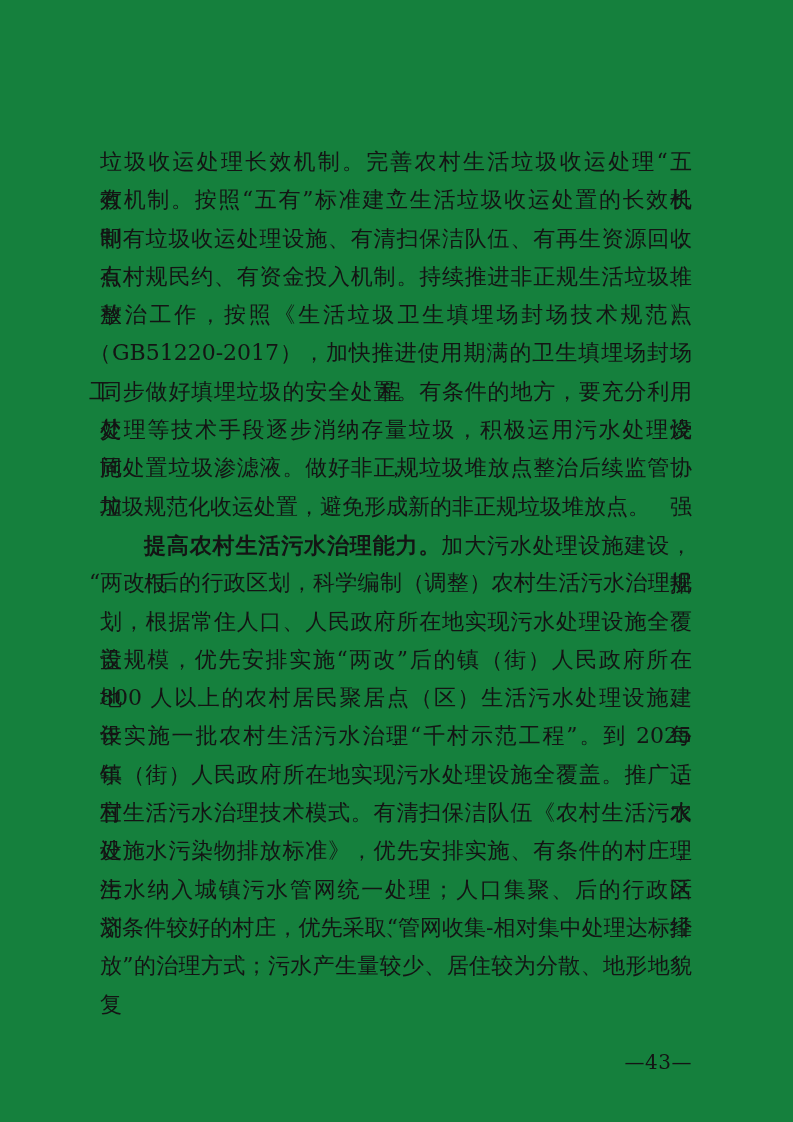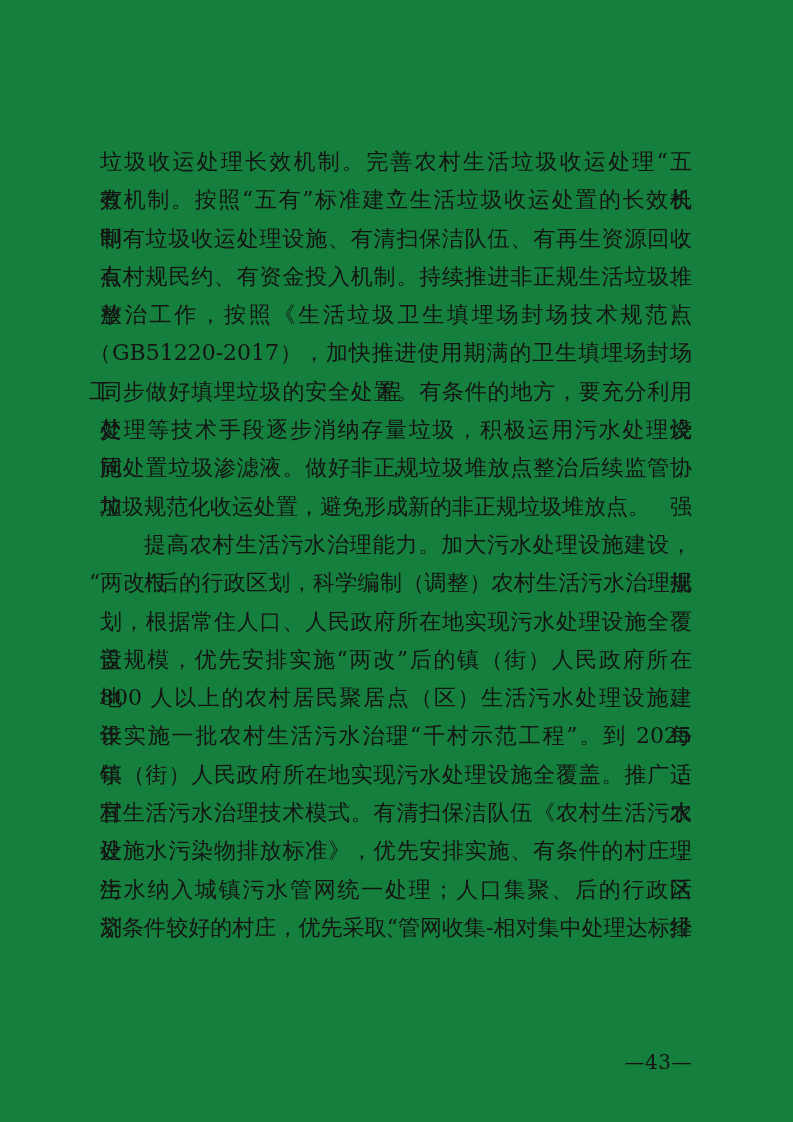--- a/index.html
+++ b/index.html
@@ -38,21 +38,21 @@
     text-align: left;
     text-align-last: left;
   }
   .line.indent {
     padding-left: 44px;
   }
   .line.hang {
     margin-left: -11px;
   }
   .bold {
-    font-weight: normal;
+    font-weight: bold;
   }
   .page-num {
     position: absolute;
     top: 1024px;
     right: 101px;
     font-size: 20px;
     color: #141414;
     letter-spacing: 0.5px;
     margin-top: 26px;
   }
@@ -79,16 +79,17 @@
         <div class="line hang"><span>“两改”后的行政区划，科学编制（调整）农村生活污水治理规</span></div>
         <div class="line"><span>划，根据常住人口、人民政府所在地实现污水处理设施全覆盖</span></div>
         <div class="line"><span>设规模，优先安排实施“两改”后的镇（街）人民政府所在地、</span></div>
         <div class="line"><span>800 人以上的农村居民聚居点（区）生活污水处理设施建设，每</span></div>
         <div class="line"><span>年实施一批农村生活污水治理“千村示范工程”。到 2025 年，</span></div>
         <div class="line"><span>镇（街）人民政府所在地实现污水处理设施全覆盖。推广适宜农</span></div>
         <div class="line"><span>村生活污水治理技术模式。有清扫保洁队伍《农村生活污水处理</span></div>
         <div class="line"><span>设施水污染物排放标准》，优先安排实施、有条件的村庄，生活</span></div>
         <div class="line"><span>污水纳入城镇污水管网统一处理；人口集聚、后的行政区划、经</span></div>
         <div class="line"><span>济条件较好的村庄，优先采取“管网收集-相对集中处理达标排</span></div>
+        <div class="line"><span>放”的治理方式；污水产生量较少、居住较为分散、地形地貌复</span></div>
       </div>
     </div>
   <div class="page-num">—43—</div>
 </div>
 
 </body></html>

